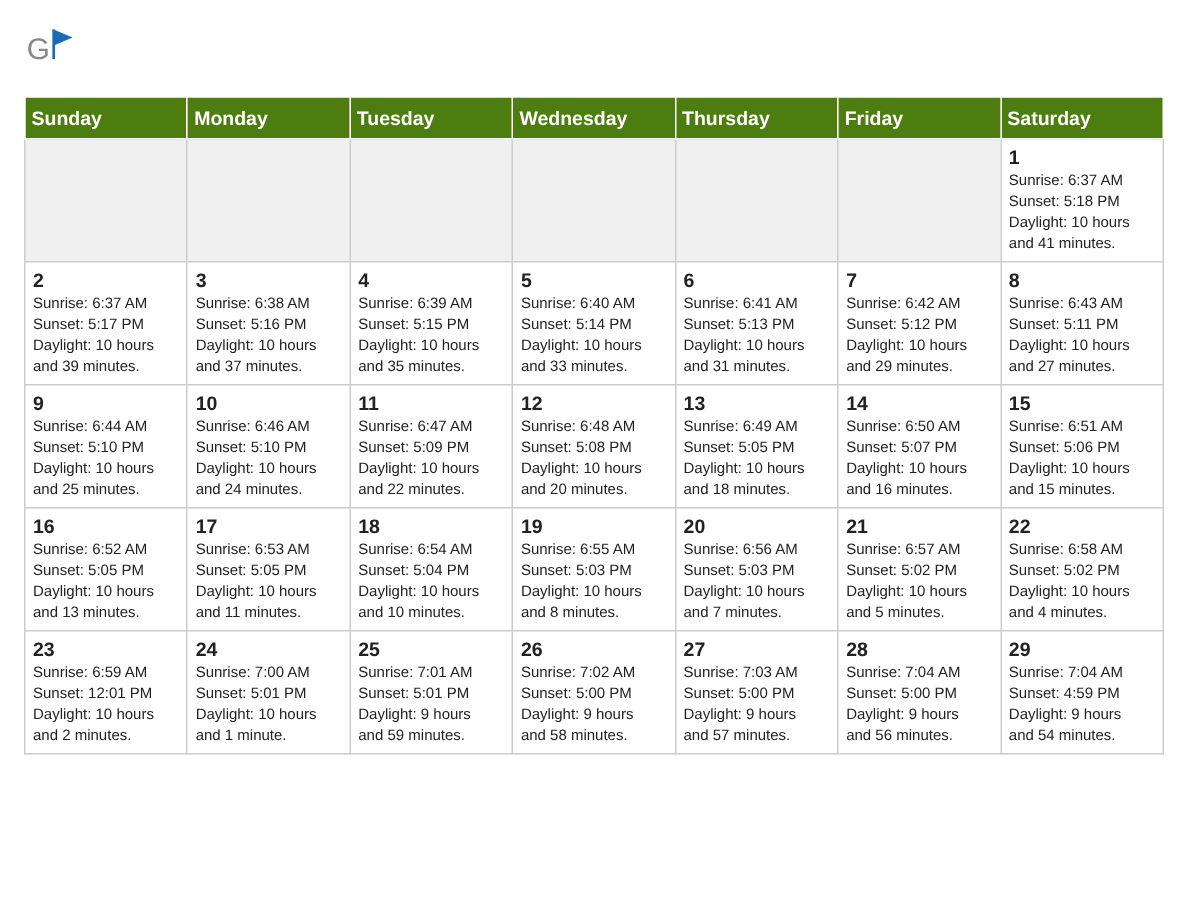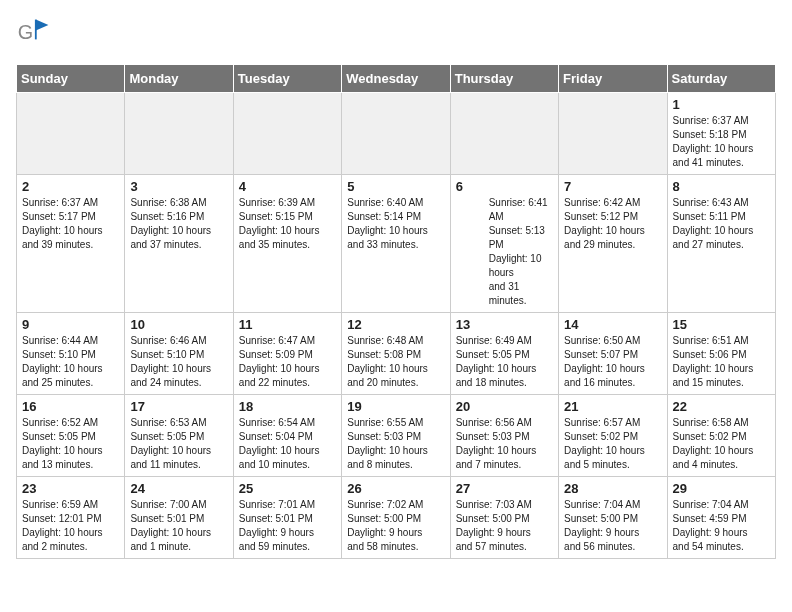--- a/index.html
+++ b/index.html
@@ -40,21 +40,21 @@
     .location {
       font-size: 16px;
       color: #444;
     }
     .calendar {
       width: 100%;
       border-collapse: collapse;
       table-layout: fixed;
     }
     .calendar thead tr th {
-      background: #737373;
+      background: #4d7c0f;
       color: #fff;
       font-size: 13px;
       font-weight: bold;
       padding: 6px 4px;
       text-align: left;
       border: 1px solid #fff;
     }
     .calendar tbody tr td {
       border: 1px solid #ccc;
       vertical-align: top;
@@ -158,21 +158,21 @@
         </td>
         <td>
           <div class="day-number">5</div>
           <div class="cell-info" style="white-space: pre-line;">Sunrise: 6:40 AM
 Sunset: 5:14 PM
 Daylight: 10 hours
 and 33 minutes.</div>
         </td>
         <td>
           <div class="day-number">6</div>
-          <div class="cell-info" style="white-space: pre-line; margin-left: 33px;">Sunrise: 6:41 AM
+          <div class="cell-info" style="white-space: pre-line;">Sunrise: 6:41 AM
 Sunset: 5:13 PM
 Daylight: 10 hours
 and 31 minutes.</div>
         </td>
         <td>
           <div class="day-number">7</div>
           <div class="cell-info" style="white-space: pre-line;">Sunrise: 6:42 AM
 Sunset: 5:12 PM
 Daylight: 10 hours
 and 29 minutes.</div>

